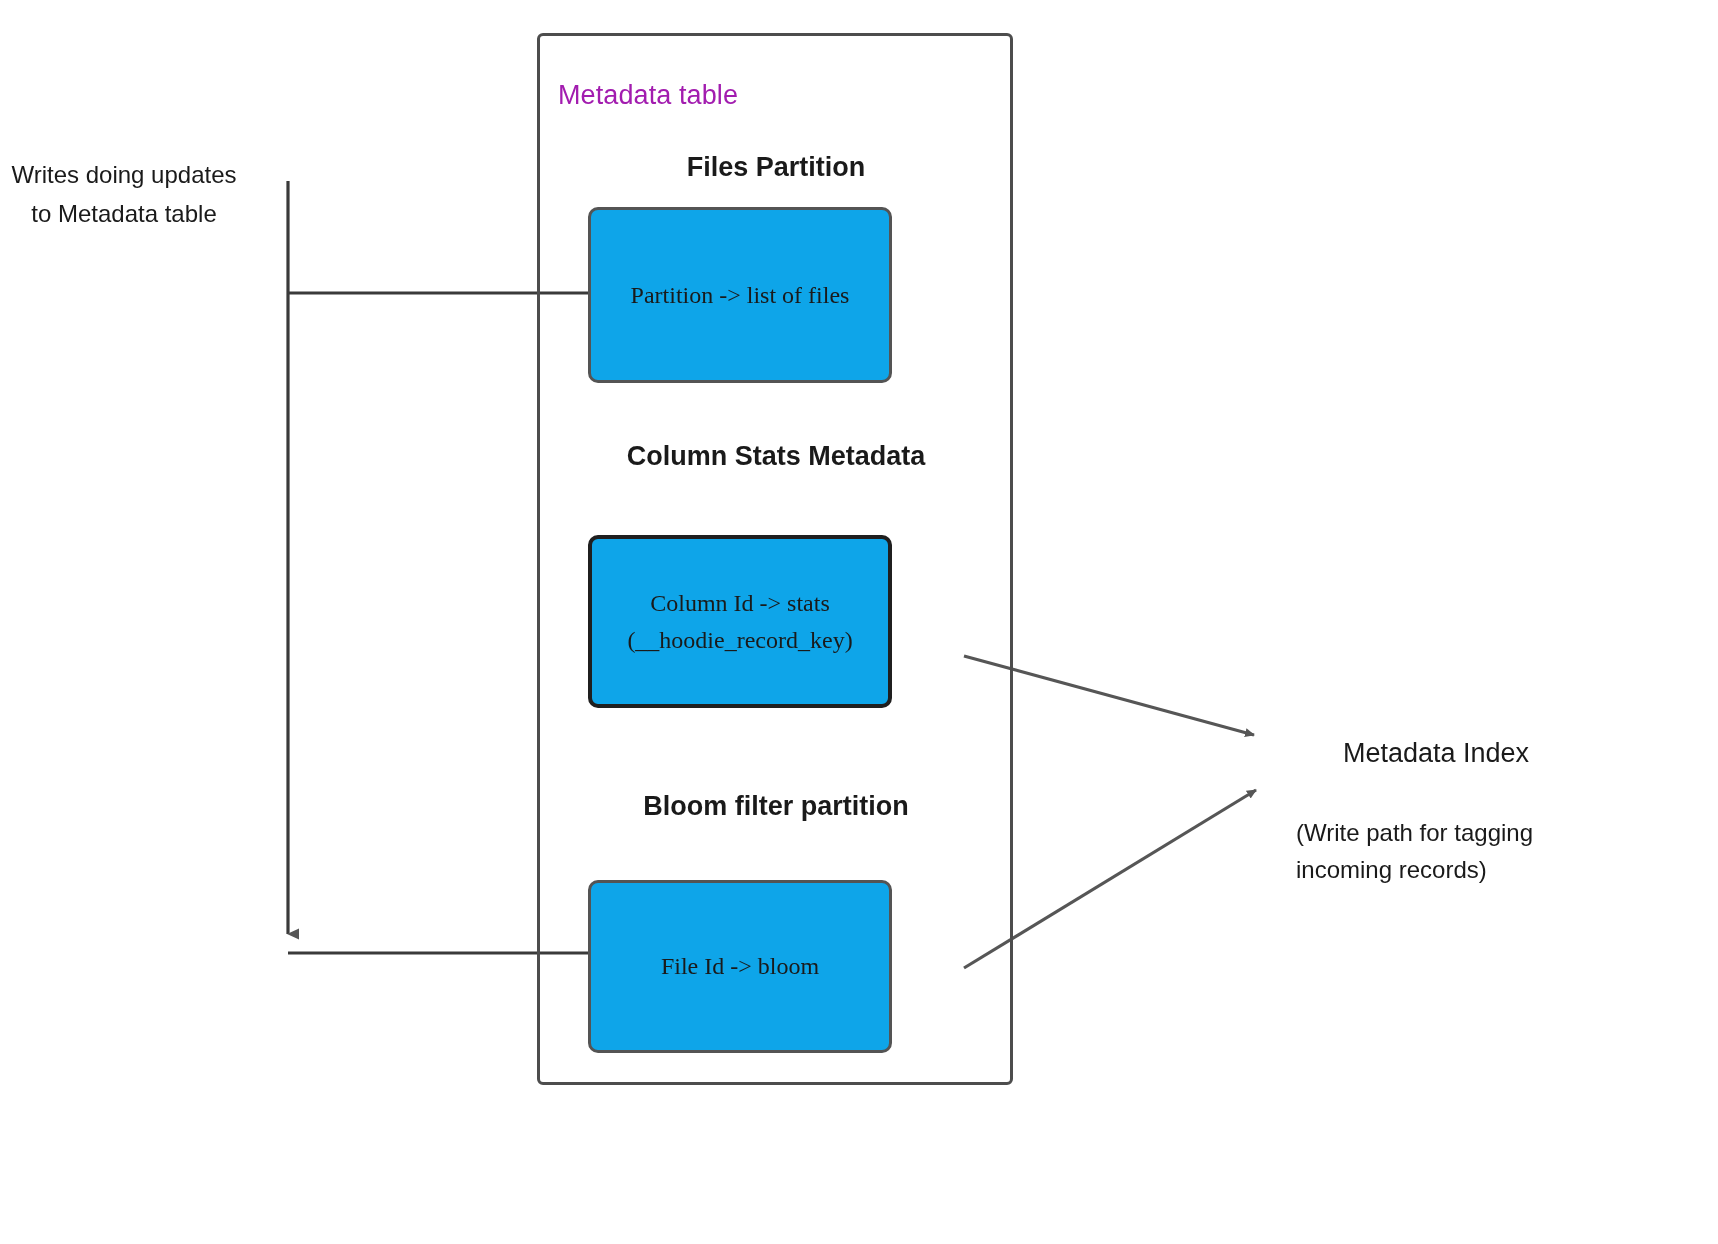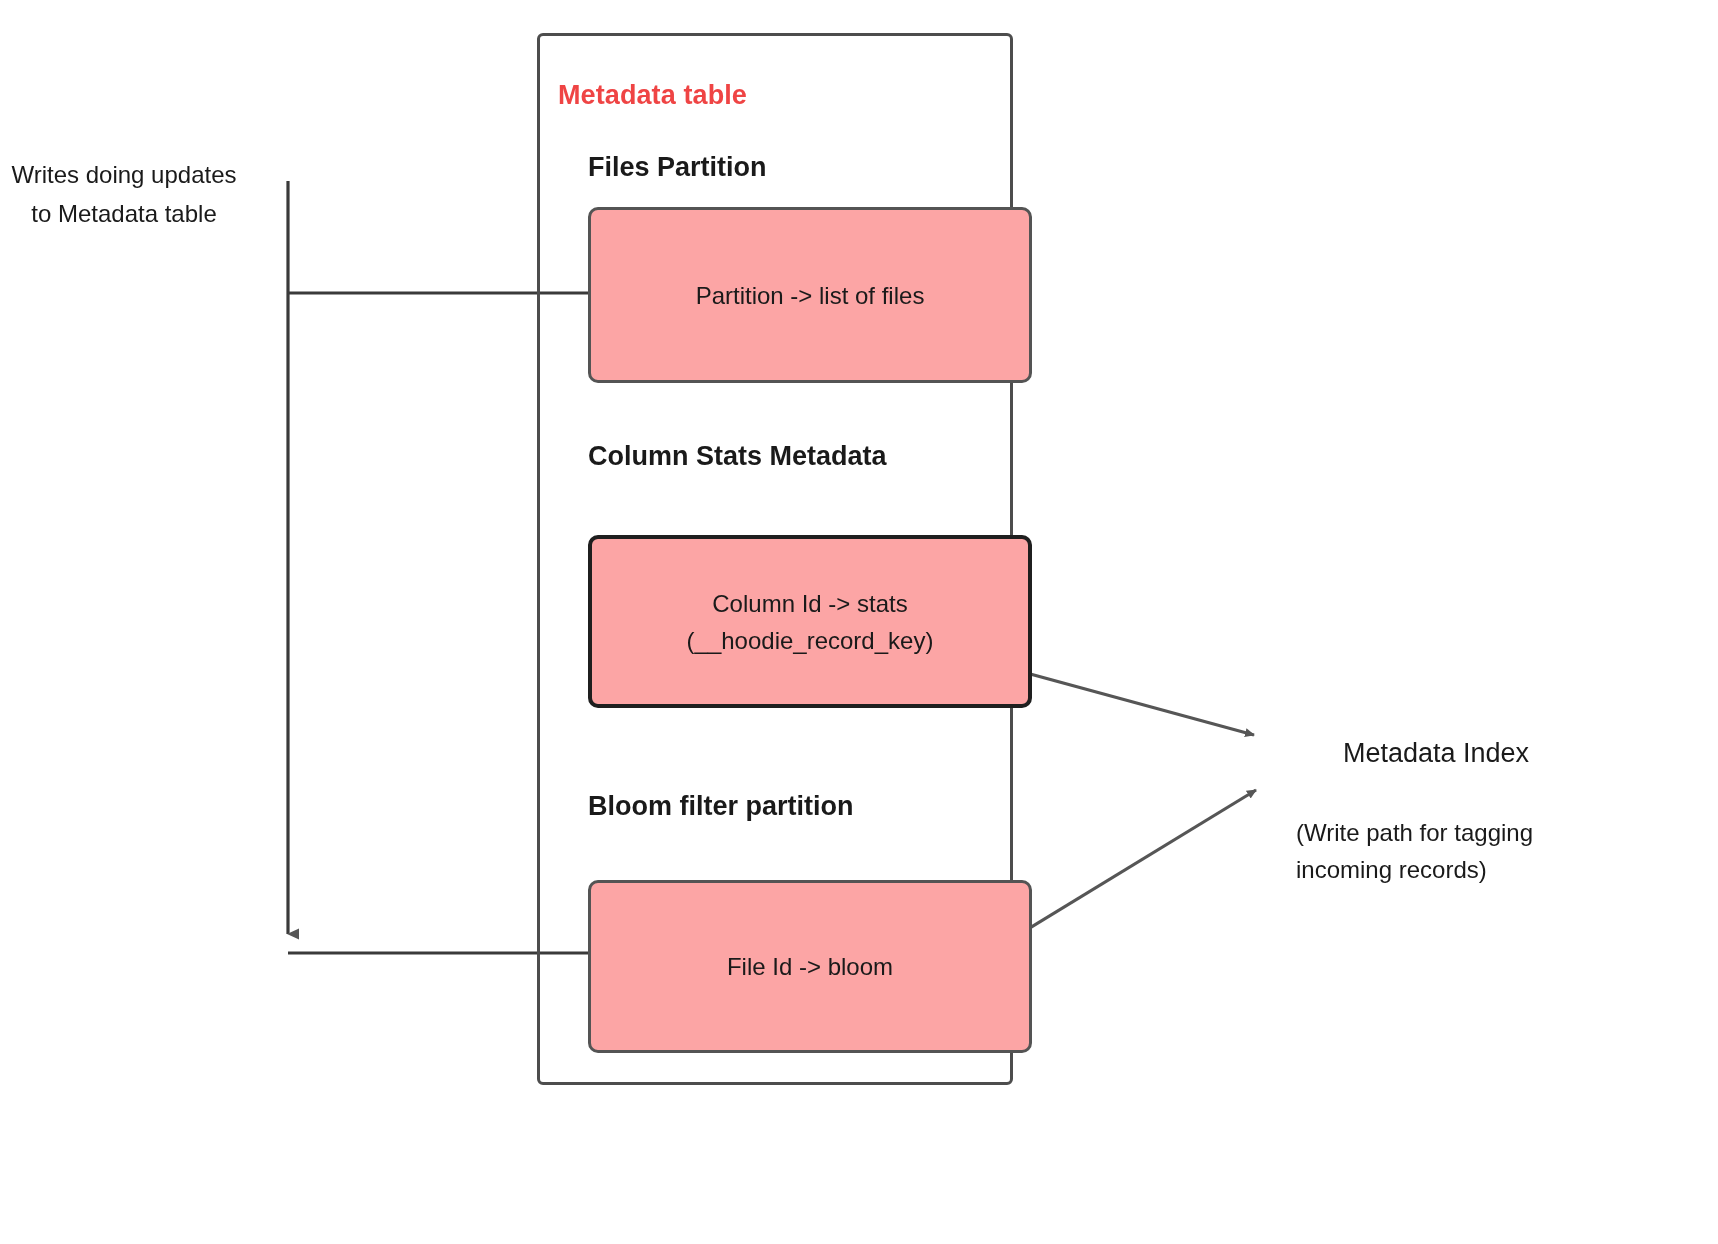--- a/index.html
+++ b/index.html
@@ -37,54 +37,55 @@
     border: 3px solid #4d4d4d;
     border-radius: 6px;
     box-sizing: border-box;
     background: transparent;
   }
   .container-title {
     position: absolute;
     left: 558px;
     top: 80px;
     font-size: 27px;
-    font-weight: bold;
-    color: #ef4444;
+    font-weight: normal;
+    color: #a21caf;
     letter-spacing: 0.1px;
     white-space: nowrap;
   }
 
   
   .section-heading {
     position: absolute;
     width: 376px;
     left: 588px;
-    text-align: left;
+    text-align: center;
     font-size: 27px;
     font-weight: bold;
     color: #1a1a1a;
     line-height: 39px;
   }
   #heading-files    { top: 148px; }
   #heading-colstats { top: 437px; }
   #heading-bloom    { top: 787px; }
 
   
   .partition-box {
     position: absolute;
     left: 588px;
-    width: 444px;
+    width: 304px;
     box-sizing: border-box;
     border: 3px solid #545454;
     border-radius: 10px;
-    background: #fca5a5;
+    background: #0ea5e9;
     display: flex;
     align-items: center;
     justify-content: center;
     text-align: center;
+    font-family: Liberation Serif, serif;
   }
   #box-files    { top: 207px; height: 176px; }
   #box-colstats { top: 535px; height: 173px; border-width: 4px; border-color: #1f1f1f; }
   #box-bloom    { top: 880px; height: 173px; }
 
   .box-text {
     font-size: 24px;
     color: #1a1a1a;
     line-height: 37px;
     padding: 0 12px;

